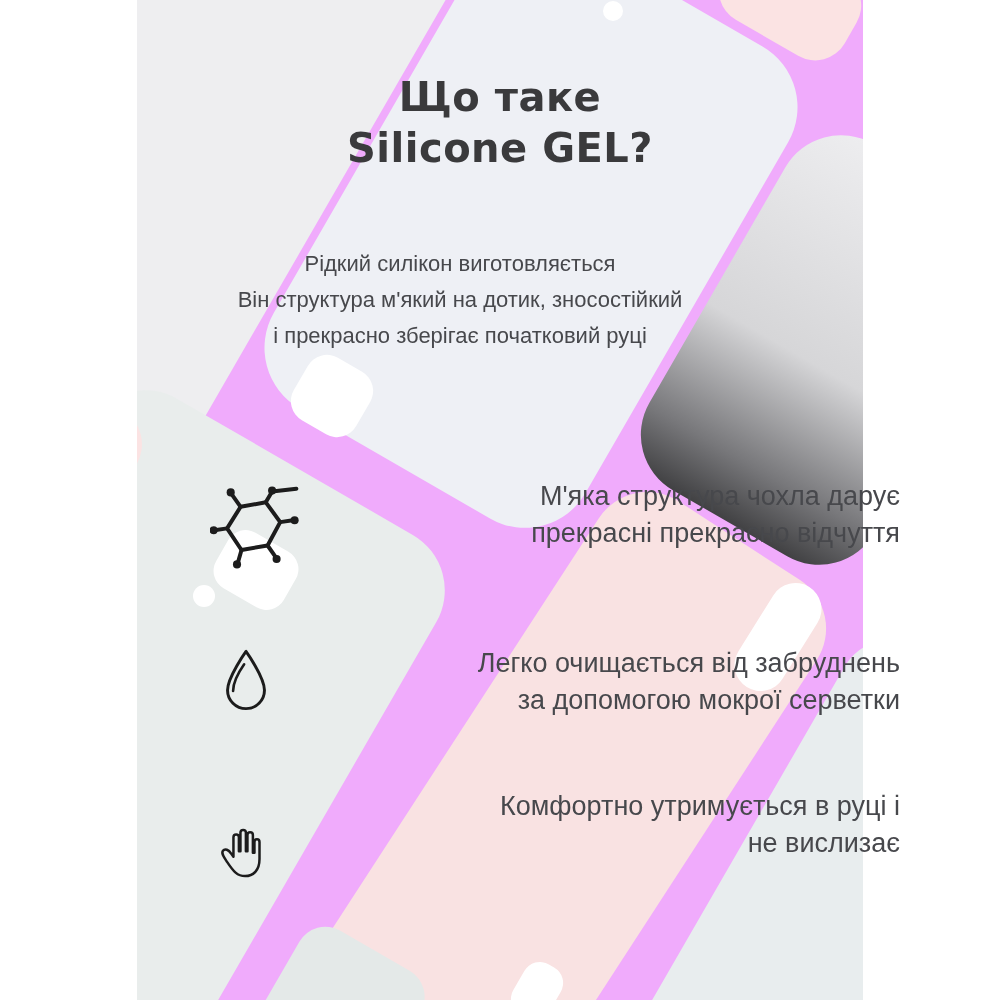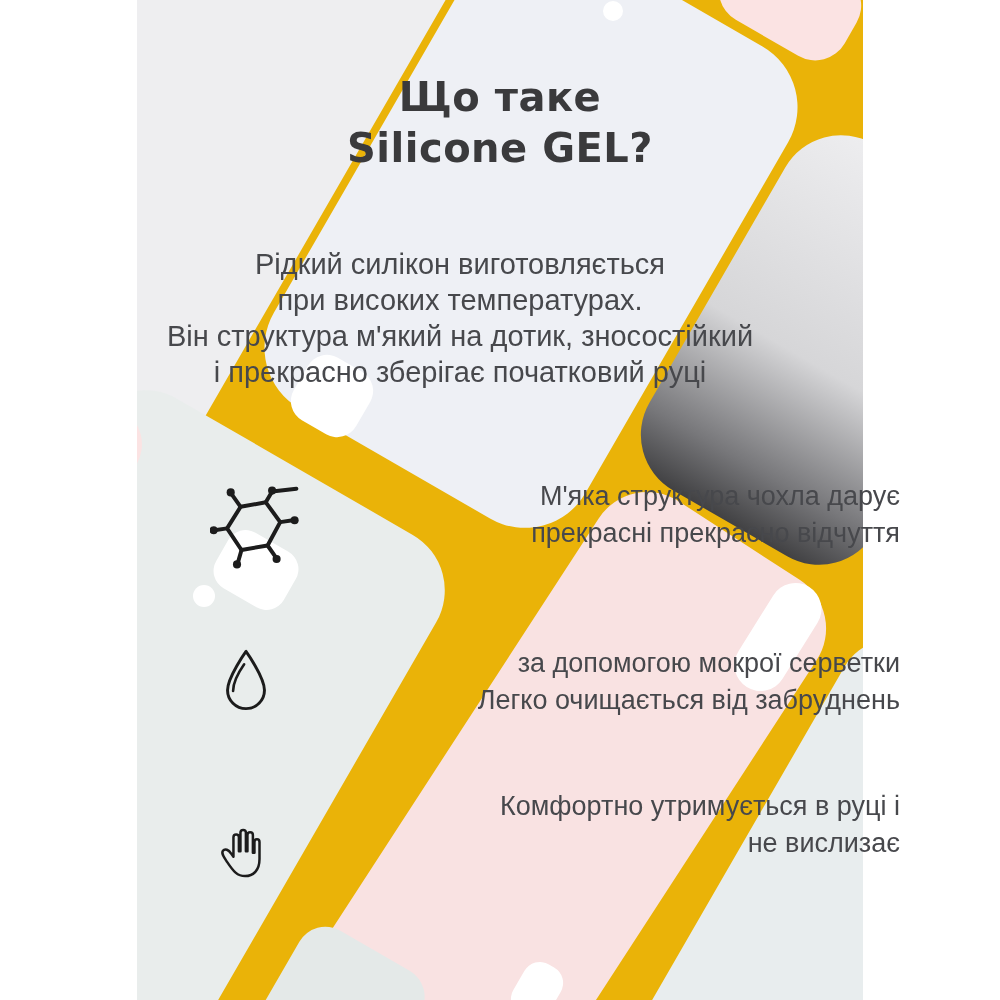--- a/index.html
+++ b/index.html
@@ -1,18 +1,18 @@
 <!DOCTYPE html>
 <html><head>
 <meta charset="utf-8">
 <style>
   html,body{margin:0;padding:0;background:#fff;}
   #canvas{
     position:relative;width:1000px;height:1000px;overflow:hidden;
-    background:#eab308;font-family:"Liberation Sans",sans-serif;
+    background:#f0abfc;font-family:"Liberation Sans",sans-serif;
   }
   
   .bg-layer{position:absolute;inset:0;z-index:1;}
   .case{position:absolute;border-radius:64px;}
   .case-topleft   {left:-40px; top:-380px; width:440px; height:800px; transform:rotate(30deg);}
   .case-topcenter {left:351px; top:-45px;  width:360px; height:545px; transform:rotate(30deg); border-radius:70px;}
   .case-pinkblob  {left:720px; top:-48px;  width:140px; height:92px;  transform:rotate(30deg); border-radius:34px;}
   .case-dark      {left:700px; top:150px;  width:260px; height:400px; transform:rotate(30deg);}
   .case-left      {left:-80px; top:420px;  width:400px; height:700px; transform:rotate(30deg);}
   .case-pinksliver{left:-85px; top:365px;  width:200px; height:220px; transform:rotate(30deg); border-radius:40px;}
@@ -33,21 +33,21 @@
   .margin-right{left:863px;width:137px;}
   
   .content{position:absolute;inset:0;z-index:5;}
   .title{
     position:absolute;top:72px;left:0;width:1000px;text-align:center;
     font-family:"DejaVu Sans",sans-serif;font-weight:bold;
     font-size:40px;line-height:51px;letter-spacing:0.5px;
   }
   .intro{
     position:absolute;top:246px;left:0;width:920px;text-align:center;
-    font-size:29px;line-height:36px;
+    font-size:22px;line-height:36px;
   }
   .feature-icon{position:absolute;}
   .icon-molecule{left:210px;top:474px;width:90px;height:98px;}
   .icon-drop    {left:222px;top:645px;width:48px;height:70px;}
   .icon-hand    {left:214px;top:816px;width:56px;height:72px;}
   .feature-text{
     position:absolute;left:380px;width:520px;
     font-size:27px;line-height:37px;text-align:right;
   }
   .ft-1{top:478px;}
@@ -86,21 +86,20 @@
 
   <div class="content">
 
     <div class="title" style="color: rgb(58, 58, 60);">
       <div>Що таке</div>
       <div>Silicone GEL?</div>
     </div>
 
     <div class="intro" style="color: rgb(71, 72, 76);">
       <div>Рідкий силікон виготовляється</div>
-      <div>при високих температурах.</div>
       <div>Він структура м'який на дотик, зносостійкий</div>
       <div>і прекрасно зберігає початковий руці</div>
     </div>
 
     <div class="feature-icon icon-molecule">
       <svg viewBox="0 0 100 108">
         <path class="stroke" stroke-width="4.4" d="M34,36 L62,31 L78,53 L64,79 L35,84 L19,60 Z"></path>
         <path class="stroke" stroke-width="4.4" d="M34,36 L24,22"></path>
           <circle class="dot" cx="23" cy="20" r="4.5"></circle>
         <path class="stroke" stroke-width="4.4" d="M62,31 L69,19 L96,16"></path>
@@ -120,22 +119,22 @@
       <div>прекрасні прекрасно відчуття</div>
     </div>
 
     <div class="feature-icon icon-drop">
       <svg viewBox="0 0 52 70">
         <path class="stroke" stroke-width="3.2" d="M26,4 C26,4 6,32 6,46 C6,57 15,66 26,66 C37,66 46,57 46,46 C46,32 26,4 26,4 Z"></path>
         <path class="stroke" stroke-width="2.8" d="M24,18 C17,28 12,37 12,47"></path>
       </svg>
     </div>
     <div class="feature-text ft-2" style="color: rgb(71, 72, 76);">
+      <div>Легко очищається від забруднень</div>
       <div>за допомогою мокрої серветки</div>
-      <div>Легко очищається від забруднень</div>
     </div>
 
     <div class="feature-icon icon-hand">
       <svg viewBox="0 0 72 78">
         <path class="stroke" stroke-width="3.2" d="M17,52 C13,46 9,41 11.5,37.5 C14,34 19,36 22,41 L25,45 L25,20 C25,15.5 32,15.5 32,20 L32,38 L34,38 L34,14 C34,9.5 41,9.5 41,14 L41,38 L43,38 L43,17 C43,12.5 50,12.5 50,17 L50,40 L52,40 L52,26 C52,21.5 58.5,21.5 58.5,26 L58.5,48 C58.5,62 51,70 40,70 C30,70 25,64 17,52 Z"></path>
       </svg>
     </div>
     <div class="feature-text ft-3" style="color: rgb(71, 72, 76);">
       <div>Комфортно утримується в руці і</div>
       <div>не вислизає</div>

